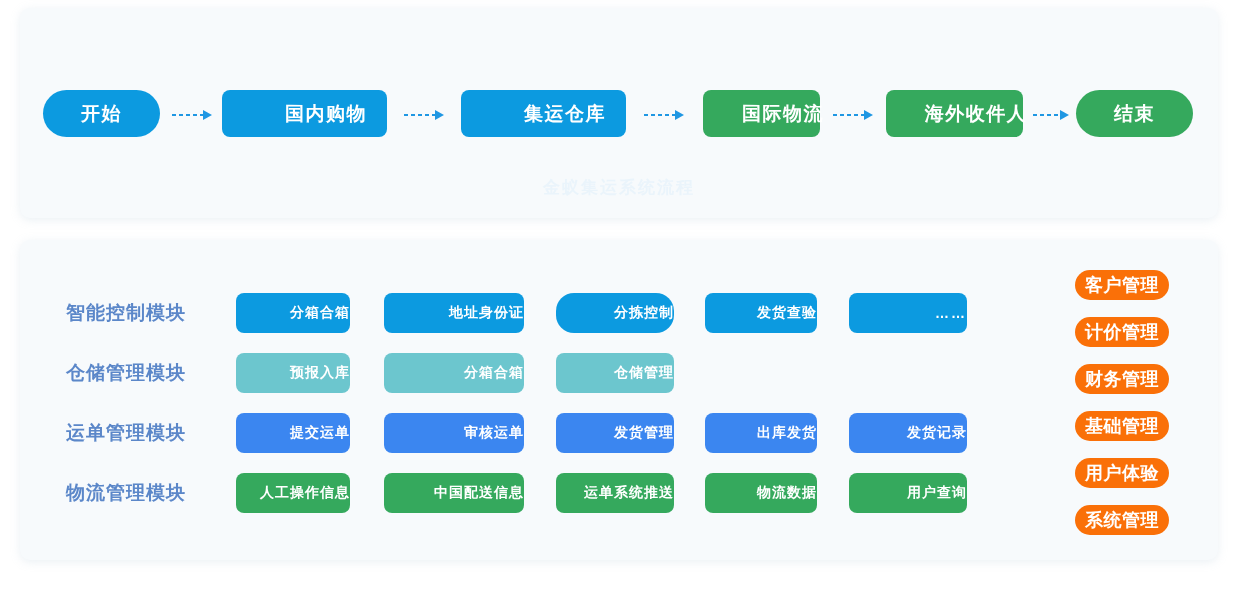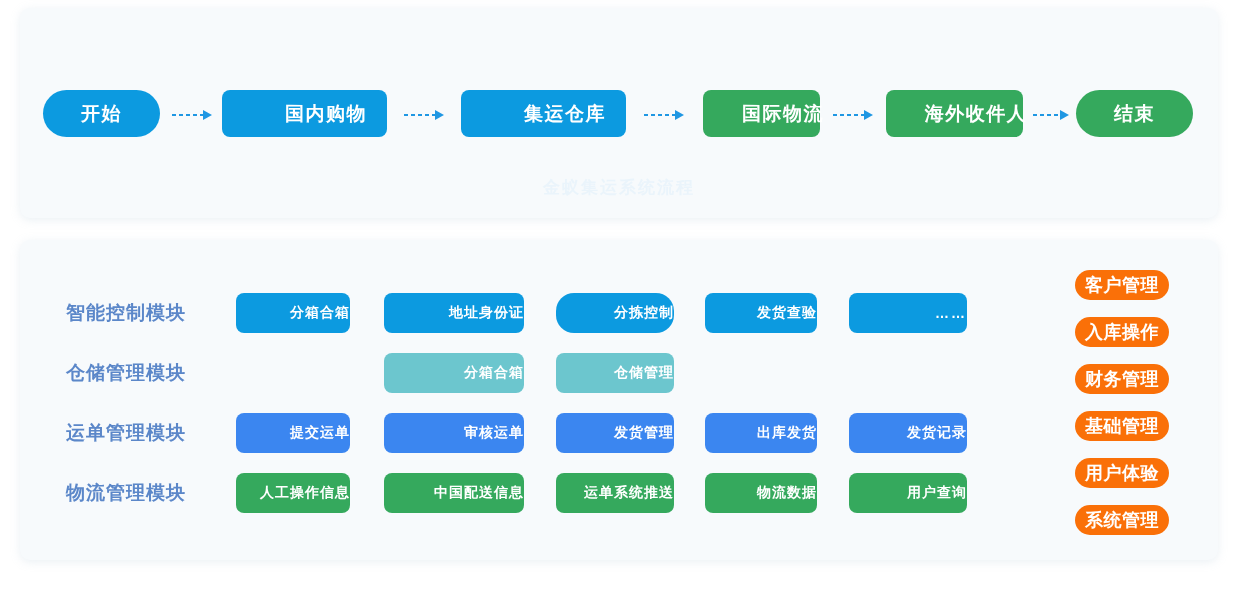--- a/index.html
+++ b/index.html
@@ -206,20 +206,23 @@
         </div>
         <div class="chip c-cyan" style="left: 685px; top: 53px; width: 112px;">
           <span>发货查验</span>
         </div>
         <div class="chip c-cyan" style="left: 829px; top: 53px; width: 118px;">
           <span class="dots">……</span>
         </div>
         <div class="row-label" style="top: 113px;">
           <span>仓储管理模块</span>
         </div>
+        <div class="chip c-teal" style="left: 216px; top: 113px; width: 114px;">
+          <span>预报入库</span>
+        </div>
         <div class="chip c-teal" style="left: 364px; top: 113px; width: 140px;">
           <span>分箱合箱</span>
         </div>
         <div class="chip c-teal" style="left: 536px; top: 113px; width: 118px;">
           <span>仓储管理</span>
         </div>
         <div class="row-label" style="top: 173px;">
           <span>运单管理模块</span>
         </div>
         <div class="chip c-blue" style="left: 216px; top: 173px; width: 114px;">
@@ -252,21 +255,21 @@
         <div class="chip c-green" style="left: 685px; top: 233px; width: 112px; padding-left: 15px;">
           <span>物流数据</span>
         </div>
         <div class="chip c-green" style="left: 829px; top: 233px; width: 118px;">
           <span>用户查询</span>
         </div>
         <div class="side-pill" style="left: 1055px; top: 30px; background: rgb(250, 112, 8);">
           <span>客户管理</span>
         </div>
         <div class="side-pill" style="left: 1055px; top: 77px; background: rgb(250, 112, 8);">
-          <span>入库操作</span>
+          <span>计价管理</span>
         </div>
         <div class="side-pill" style="left: 1055px; top: 124px; background: rgb(250, 112, 8);">
           <span>财务管理</span>
         </div>
         <div class="side-pill" style="left: 1055px; top: 171px; background: rgb(250, 112, 8);">
           <span>基础管理</span>
         </div>
         <div class="side-pill" style="left: 1055px; top: 218px; background: rgb(250, 112, 8);">
           <span>用户体验</span>
         </div>

